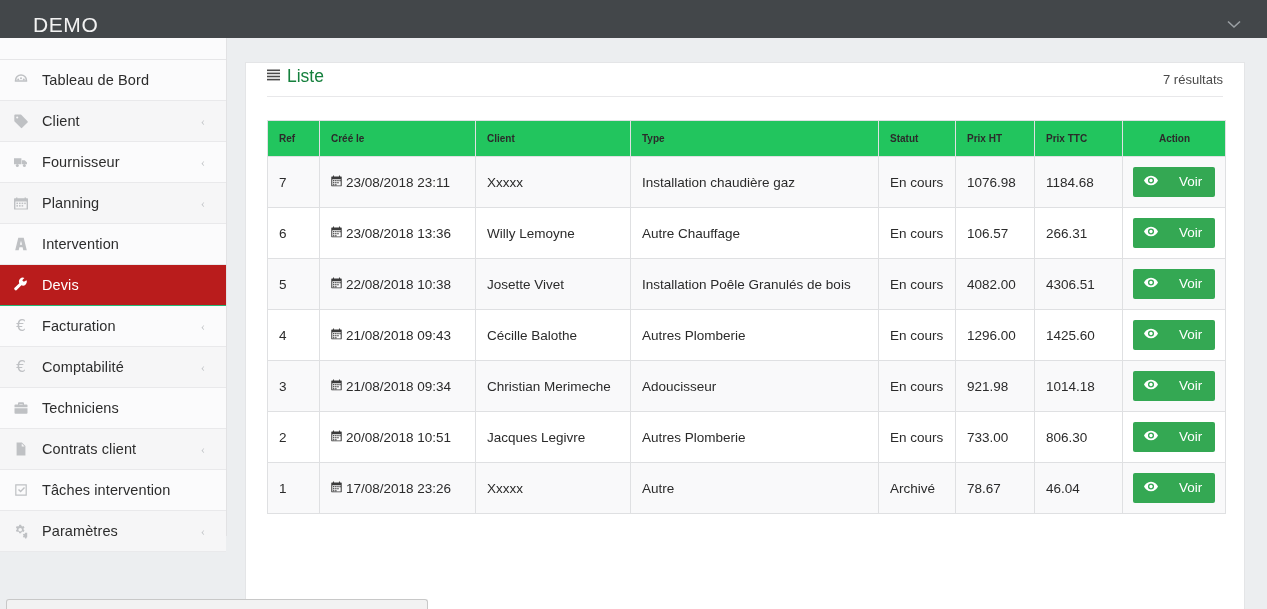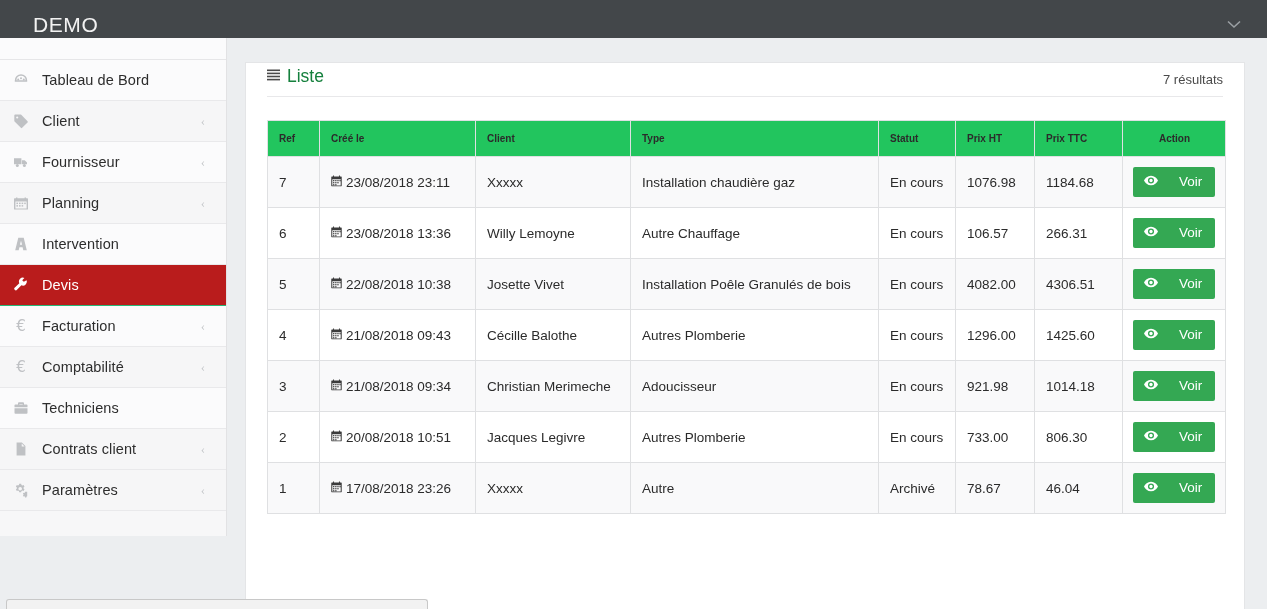--- a/index.html
+++ b/index.html
@@ -308,20 +308,29 @@
         <span class="nav-label">Techniciens</span>
       </div>
       <div class="nav-item alt">
         <span class="nav-icon">
           <svg width="16" height="16" viewBox="0 0 16 16" fill="#bfc1c4">
             <path d="M3.6 1.5h5.3l3.5 3.5v9.5H3.6zm5.1 1.1v2.9h2.9z"></path>
           </svg>
         </span>
         <span class="nav-label">Contrats client</span>
         <span class="nav-caret">‹</span>
+      </div>
+      <div class="nav-item">
+        <span class="nav-icon">
+          <svg width="16" height="16" viewBox="0 0 16 16" fill="#bfc1c4">
+            <path d="M2.2 2.2h11.6v11.6H2.2zm1.2 1.2v9.2h9.2V3.4z"></path>
+            <path d="M5 7.9l1-1 1.6 1.6L11 5.1l1 1-4.4 4.4z"></path>
+          </svg>
+        </span>
+        <span class="nav-label">Tâches intervention</span>
       </div>
       <div class="nav-item alt">
         <span class="nav-icon">
           <svg width="16" height="16" viewBox="0 0 16 16" fill="#bfc1c4">
             <path d="M6.3 1.8 5.9 3a4 4 0 0 0-.9.5l-1.2-.4-.9 1.6 1 .8a4 4 0 0 0 0 1l-1 .8.9 1.6 1.2-.4a4 4 0 0 0 .9.5l.4 1.2h1.8l.4-1.2a4 4 0 0 0 .9-.5l1.2.4.9-1.6-1-.8a4 4 0 0 0 0-1l1-.8-.9-1.6-1.2.4a4 4 0 0 0-.9-.5l-.4-1.2zm.9 3.1a1.8 1.8 0 1 1 0 3.6 1.8 1.8 0 0 1 0-3.6z"></path>
             <path d="M12.1 9.8l-.2.8a2.4 2.4 0 0 0-.6.3l-.8-.2-.6 1 .6.6a2.4 2.4 0 0 0 0 .6l-.6.6.6 1 .8-.2a2.4 2.4 0 0 0 .6.3l.2.8h1.2l.2-.8a2.4 2.4 0 0 0 .6-.3l.1.03V9.8z"></path>
           </svg>
         </span>
         <span class="nav-label">Paramètres</span>
         <span class="nav-caret">‹</span>

